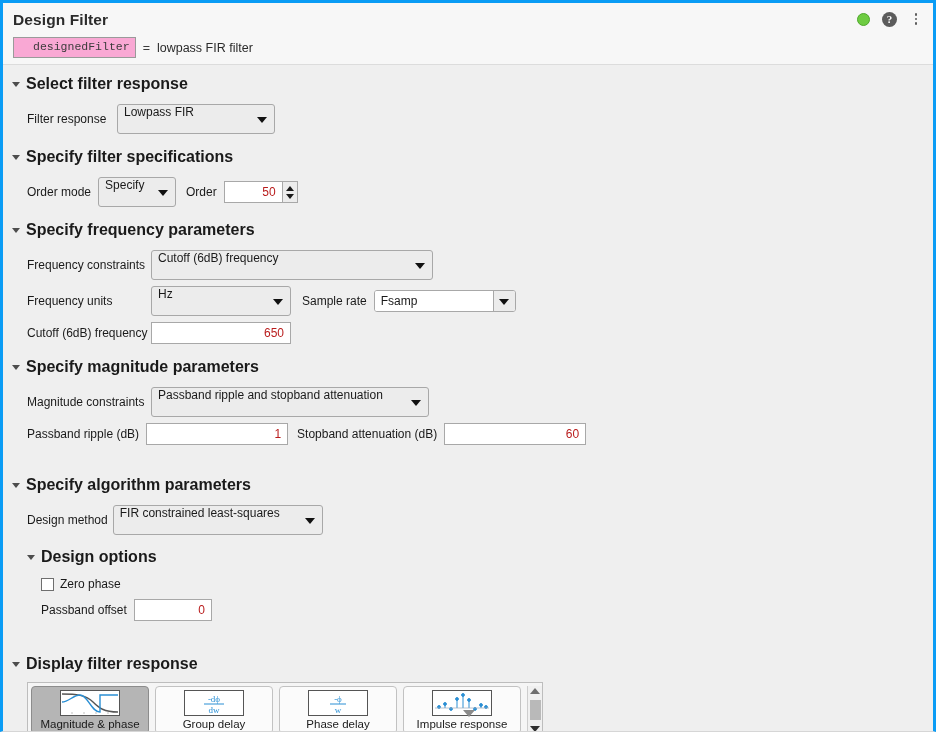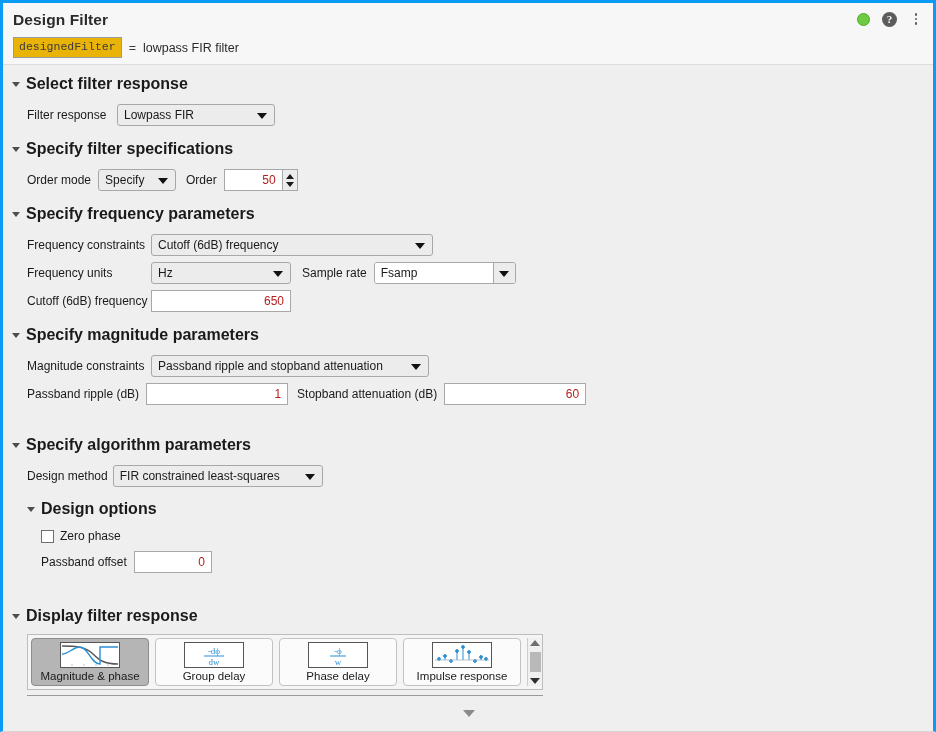--- a/index.html
+++ b/index.html
@@ -38,25 +38,25 @@
     color: #2b2b2b;
     letter-spacing: .1px;
     line-height: 20px;
   }
   .subrow {
     display: flex; align-items: center;
     margin-top: 7px;
   }
   .varbox {
     border: 1px solid #9a9a9a;
-    background: #eab308;
+    background: #f9a8d4;
     font-family: "Liberation Mono", monospace;
     font-size: 11.5px;
     color: #3c3c3c;
-    padding: 2px 5px 3px 5px;
+    padding: 2px 5px 3px 19px;
     line-height: 14px;
   }
   .eq { margin: 0 7px; color: #3c3c3c; font-size: 12.5px; }
   .subtext { color: #2b2b2b; font-size: 12.5px; }
 
   .hdr-icons {
     position: absolute; top: 8px; right: 10px;
     display: flex; align-items: center; gap: 12px;
   }
   .status-dot {
@@ -91,25 +91,25 @@
     margin-right: 6px;
   }
   .section-title { font-weight: bold; font-size: 16px; color: #1a1a1a; }
 
   .row { display: flex; align-items: center; margin-left: 24px; }
   .lbl { font-size: 12px; color: #1a1a1a; white-space: nowrap; }
 
   
   .combo {
     position: relative;
-    height: 22px;
+    height: 30px;
     background: #ececec;
     border: 1px solid #a8a8a8;
     border-radius: 3px;
-    display: flex; align-items: center;
+    display: flex; 
     padding: 0 20px 0 6px;
     font-size: 12px; color: #1a1a1a;
     white-space: nowrap; overflow: hidden;
   }
   .combo .arr {
     position: absolute; right: 7px; top: 50%;
     width: 0; height: 0; margin-top: -2px;
     border-left: 5px solid transparent;
     border-right: 5px solid transparent;
     border-top: 6px solid #111;

